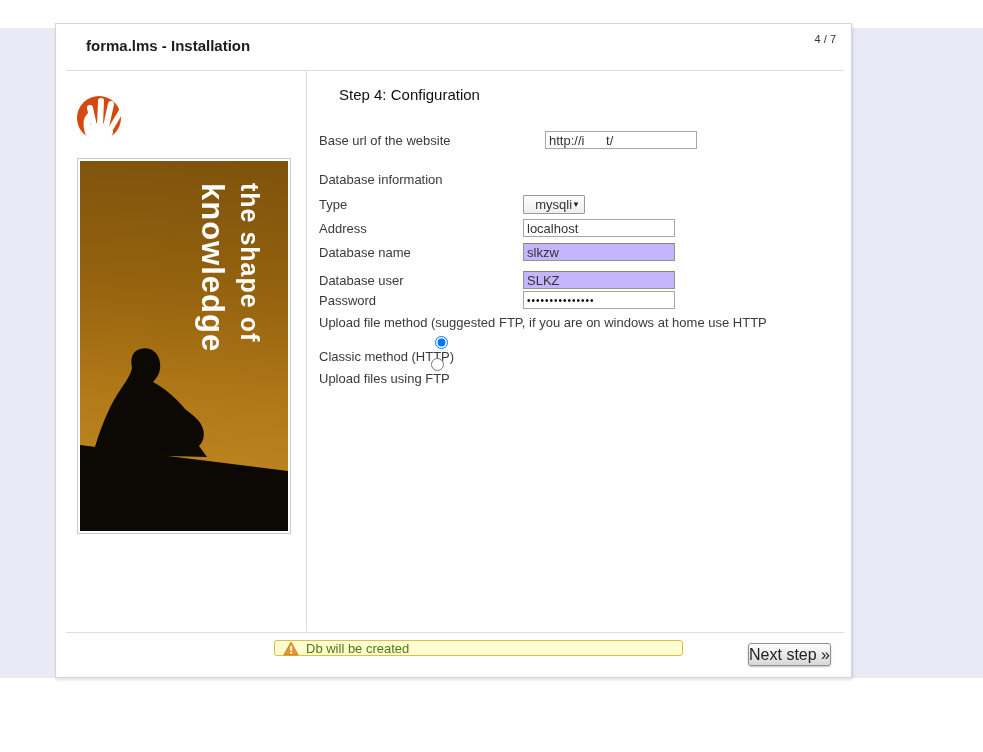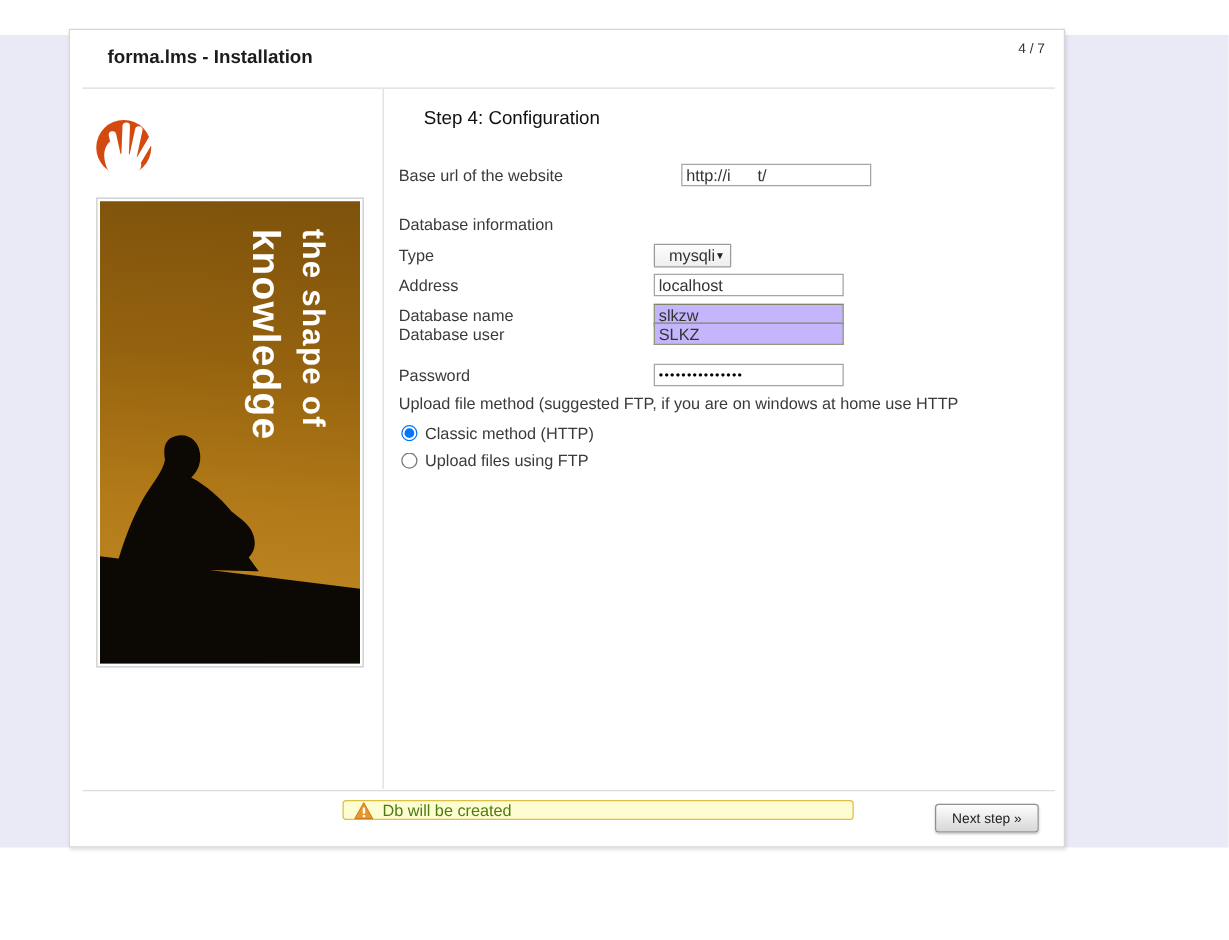--- a/index.html
+++ b/index.html
@@ -85,42 +85,42 @@
     border: 1px solid #9a9a9a; border-radius: 1px;
     background: linear-gradient(#fdfdfd, #eee);
     display: flex; align-items: center; justify-content: flex-end;
     padding: 0 4px; font-size: 13px; color: #333; cursor: default;
   }
   .select-box .arrow { font-size: 8px; color: #222; }
   .section-label { position: absolute; left: 263px; font-size: 13px; color: #3a3a3a; }
   .note-label { position: absolute; left: 263px; font-size: 13px; color: #3a3a3a; white-space: nowrap; }
   .radio-row {
     position: absolute; left: 263px; height: 20px;
-    display: flex; align-items: center; font-size: 13px; color: #3a3a3a;
+    display: flex; align-items: flex-end; font-size: 13px; color: #3a3a3a; flex-direction: column;
   }
   .radio-row input { margin: 0 6px 0 2px; width: 13px; height: 13px; }
   
   .footer-rule {
     position: absolute; left: 10px; top: 608px; width: 778px; height: 0;
     border-top: 1px solid #dcdcdc;
   }
   .warning-box {
     position: absolute; left: 218px; top: 616px; width: 409px; height: 16px;
     background: #fefcd1; border: 1px solid #ddbf45; border-radius: 3px;
     display: flex; align-items: center; padding: 0 8px;
     font-size: 13px; color: #4d7c0f;
   }
   .warning-box .wicon { margin-right: 7px; display: inline-flex; }
   .next-button {
     position: absolute; left: 692px; top: 619px; width: 83px; height: 23px;
     background: linear-gradient(#fefefe, #d7d7d7);
     border: 1px solid #8f8f8f; border-radius: 3px;
     box-shadow: 0 1px 2px rgba(0,0,0,0.25);
     font-family: "Liberation Sans", sans-serif;
-    font-size: 11px; color: #222; cursor: pointer;
+    font-size: 16px; color: #222; cursor: pointer;
   }
 </style>
 </head>
 <body>
 
 <div class="bg-strip"></div>
 
 <div class="card">
 
   <div class="card-header-title">forma.lms - Installation</div>
@@ -181,21 +181,21 @@
   <div class="form-row" style="top:193px;">
     <span class="flabel">Address</span>
     <input class="text-input" type="text" value="localhost" style="">
   </div>
 
   <div class="form-row" style="top:217px;">
     <span class="flabel">Database name</span>
     <input class="text-input autofill" type="text" value="slkzw" style="">
   </div>
 
-  <div class="form-row" style="top:232px;justify-content:space-between;">
+  <div class="form-row" style="top:245px;justify-content:space-between;">
     <span class="flabel">Database user</span>
     <input class="text-input autofill" type="text" value="SLKZ" style="">
   </div>
 
   <div class="form-row" style="top:265px;">
     <span class="flabel">Password</span>
     <input class="text-input pwd" type="text" value="•••••••••••••••" style="">
   </div>
 
   <div class="note-label" style="top:291px;">Upload file method (suggested FTP, if you are on windows at home use HTTP</div>

